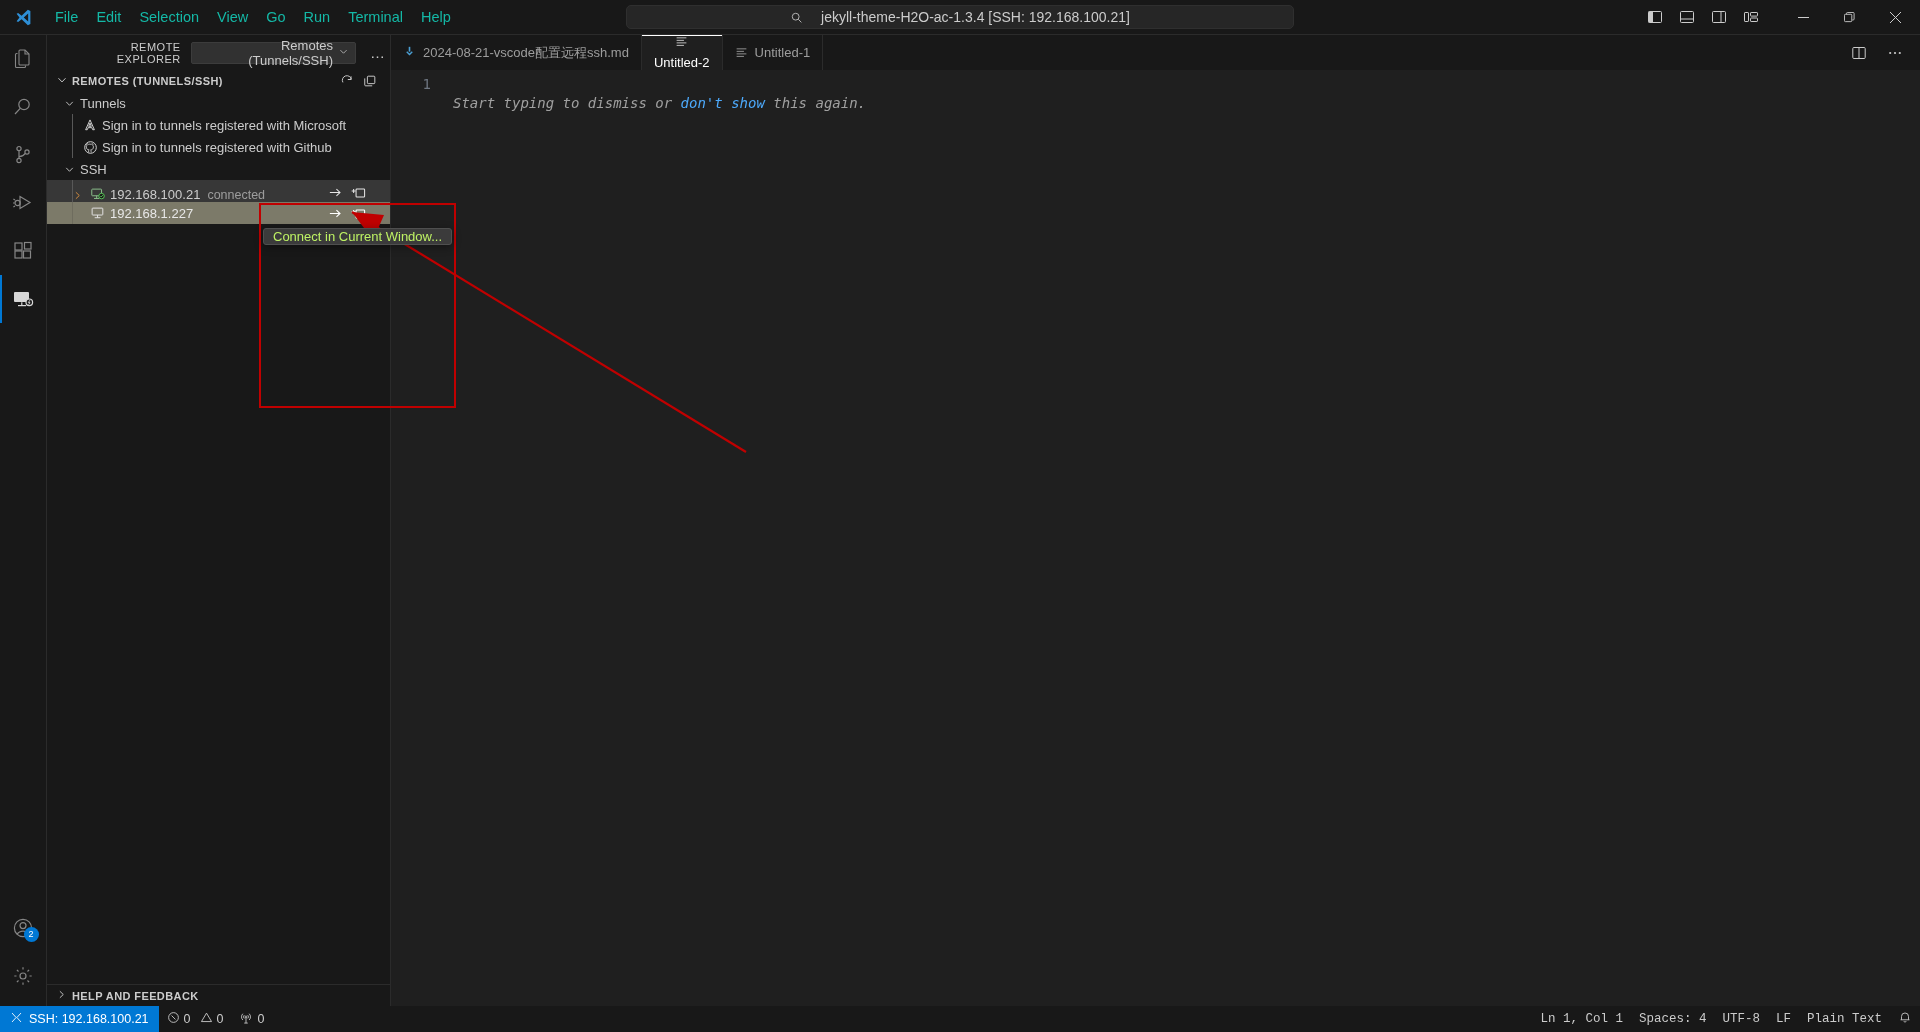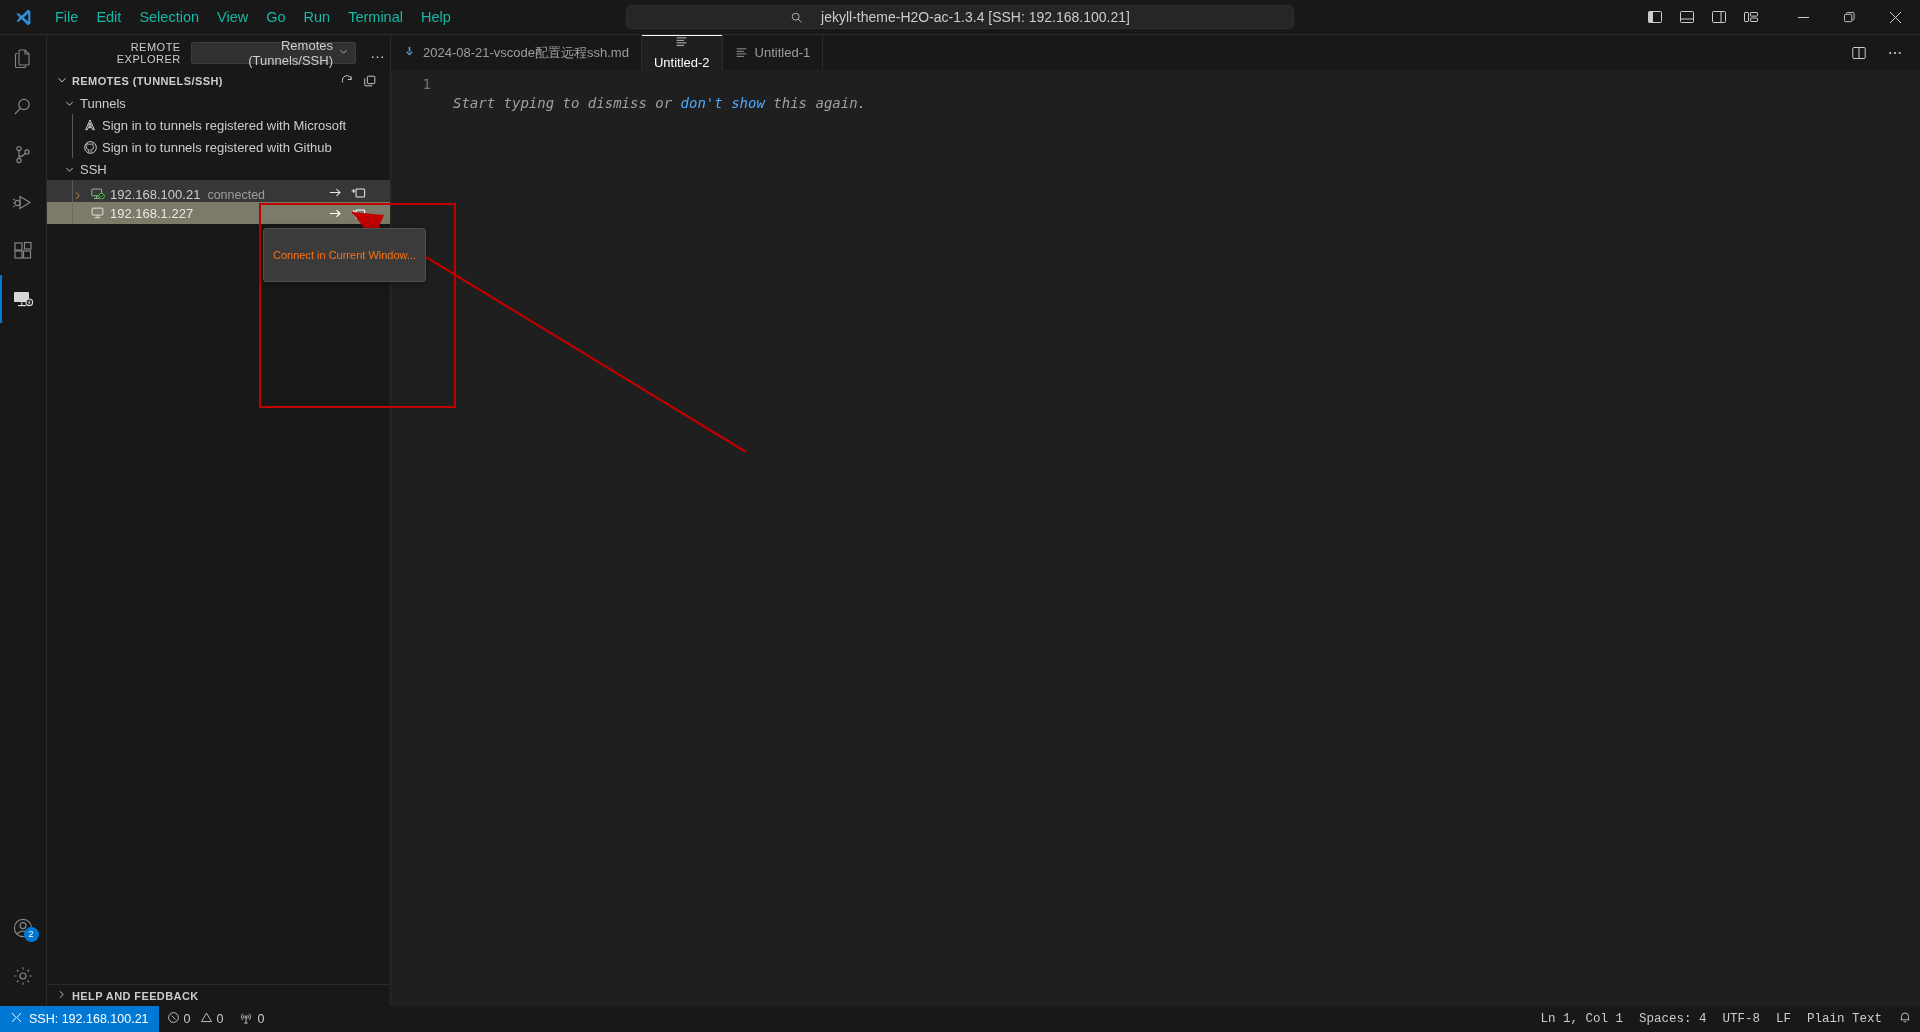--- a/index.html
+++ b/index.html
@@ -174,22 +174,22 @@
   .sb-right { margin-left: auto; display: flex; align-items: center; font-family: Liberation Mono, monospace; }
 
   
   .annot { position: absolute; inset: 0; pointer-events: none; }
   .annot-rect {
     position: absolute; border: 2px solid #c00000; background: transparent;
   }
   .tooltip {
     position: absolute;
     background: #3b3b3b; border: 1px solid #4f4f4f;
-    color: #f97316; font-size: 11px;
-    padding: 20px 9px; border-radius: 3px;
+    color: #bef264; font-size: 13px;
+    padding: 0 9px; border-radius: 3px;
     white-space: nowrap;
     box-shadow: 0 2px 8px rgba(0,0,0,.4);
   }
 </style>
 </head>
 <body>
 
 <div class="app">
 
   <div class="titlebar">

